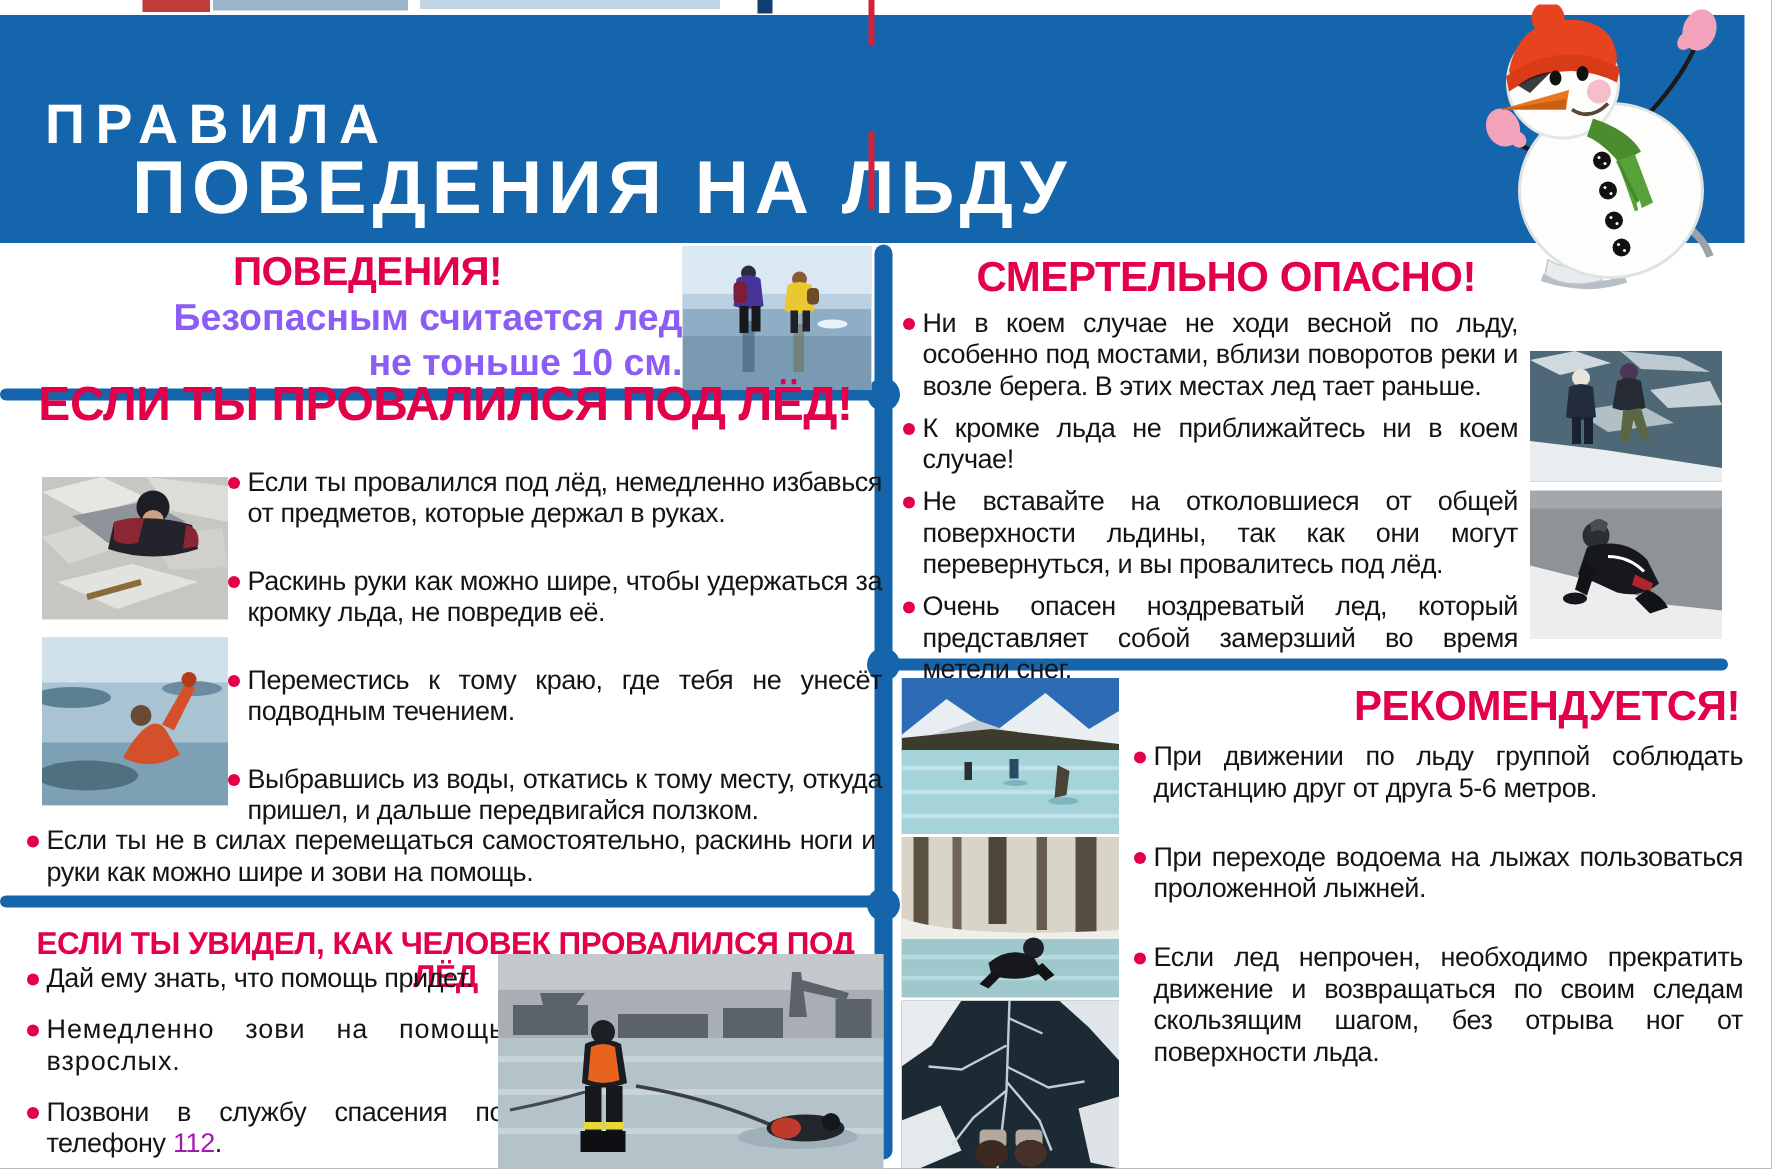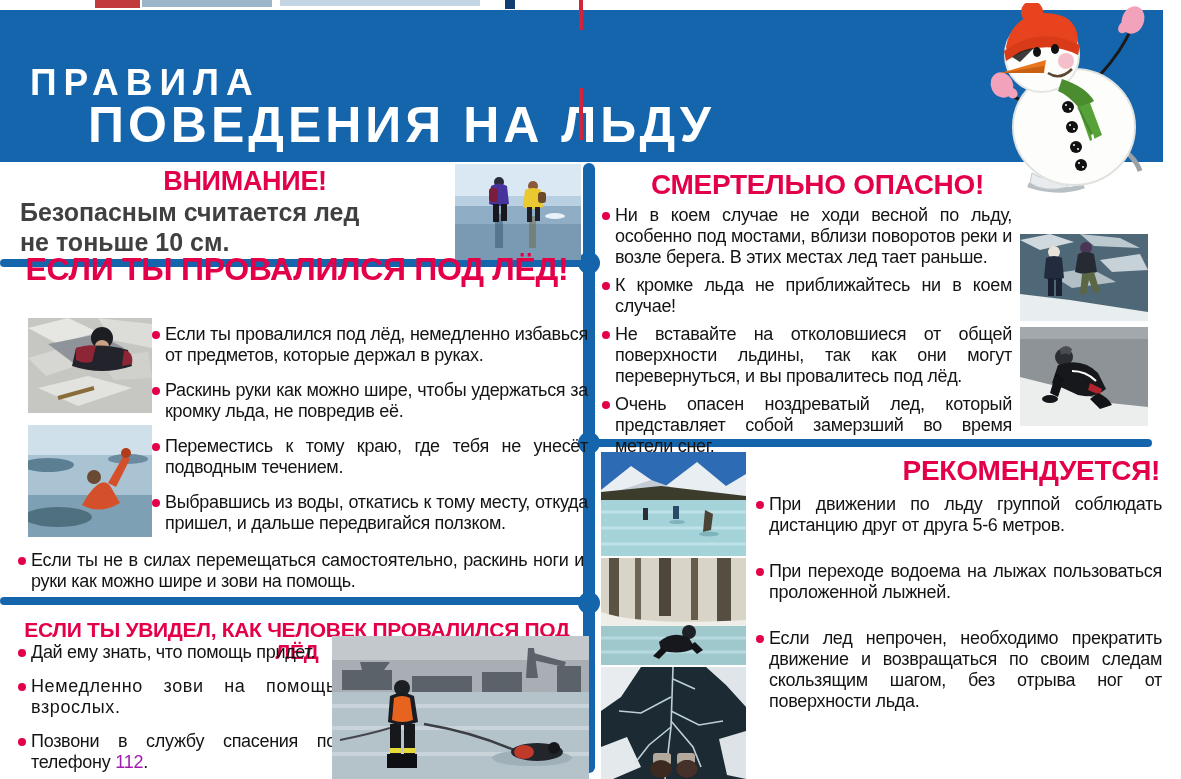--- a/index.html
+++ b/index.html
@@ -10,21 +10,21 @@
   #banner{left:0;top:10px;width:1163px;height:152px;background:#1565ad;}
   .title{color:#ffffff;font-weight:800;white-space:nowrap;line-height:1;}
   #title1{left:30px;top:38px;font-size:37px;letter-spacing:7px;margin-top:26px;}
   #title2{left:88px;top:100px;font-size:50px;letter-spacing:4px;}
   
   .rule{background:#1565ad;height:8px;border-radius:4px;}
   #vline{left:583px;top:163px;width:12px;height:610px;background:#1565ad;border-radius:6px;}
   .junction{width:22px;height:22px;border-radius:50%;background:#1565ad;}
   
   .h-red{color:#e40048;font-weight:800;text-align:center;line-height:1.05;letter-spacing:-0.3px;}
-  .h-blue{color:#404040;font-weight:800;text-align:left;line-height:1.2;}
+  .h-blue{color:#8b5cf6;font-weight:800;text-align:right;line-height:1.2;}
   
   .list{display:flex;flex-direction:column;}
   .bullet{display:flex;align-items:flex-start;}
   .dot{flex:none;width:8px;height:8px;border-radius:50%;background:#e40048;margin:7px 5px 0 0;}
   .btxt{color:#141414;font-weight:400;font-size:18px;line-height:21px;letter-spacing:-0.3px;
         text-align:justify;text-align-last:left;}
   .hl{color:#a21caf;margin-left:5px;}
   
   .photo{overflow:hidden;background:#cfd6da;}
   .photo svg{display:block;width:100%;height:100%;}
@@ -99,21 +99,21 @@
   </div>
 
   <div class="abs" id="vline"></div>
   <div class="abs rule" style="left:0;top:259px;width:585px;"></div>
   <div class="abs rule" style="left:0;top:597px;width:585px;"></div>
   <div class="abs rule" style="left:594px;top:439px;width:558px;"></div>
   <div class="abs junction" style="left:578px;top:252px;"></div>
   <div class="abs junction" style="left:578px;top:432px;"></div>
   <div class="abs junction" style="left:578px;top:592px;"></div>
 
-  <div class="abs h-red" style="left:35px;top:167px;width:420px;font-size:27px;">ВНИМАНИЕ!</div>
+  <div class="abs h-red" style="left:35px;top:167px;width:420px;font-size:27px;">ПОВЕДЕНИЯ!</div>
   <div class="abs h-blue" style="left:20px;top:197px;width:435px;font-size:25px;">
     <div>Безопасным считается лед</div>
     <div>не тоньше 10 см.</div>
   </div>
   <div class="abs photo" style="left:455px;top:164px;width:126px;height:96px;">
     <svg viewBox="0 0 126 96">
       <rect width="126" height="40" fill="#d9e8f3"></rect>
       <rect y="32" width="126" height="64" fill="#8fadc4"></rect>
       <rect y="32" width="126" height="10" fill="#b9d0e2"></rect>
       <path d="M0 60 h126 v36 h-126 z" fill="#7a9ab3"></path>
@@ -160,21 +160,21 @@
       <ellipse cx="100" cy="34" rx="20" ry="5" fill="#6c8ba0"></ellipse>
       <rect y="70" width="124" height="42" fill="#7ea0b4"></rect>
       <ellipse cx="30" cy="92" rx="34" ry="10" fill="#4f707f"></ellipse>
       <path d="M60 70 q16 -22 24 -6 l8 14 q-20 12 -38 2 z" fill="#d4502a"></path>
       <path d="M80 58 L96 30 l6 4 L88 62 Z" fill="#d4502a"></path>
       <circle cx="98" cy="28" r="5" fill="#b03c1c"></circle>
       <circle cx="66" cy="52" r="7" fill="#6b4a34"></circle>
     </svg>
   </div>
 
-  <div class="abs list" style="left:152px;top:324px;width:436px;gap:14px;">
+  <div class="abs list" style="left:152px;top:311px;width:436px;gap:24px;">
     <div class="bullet">
         <span class="dot"></span>
         <span class="btxt">Если ты провалился под лёд, немедленно избавься от предметов, которые держал в руках.</span>
       </div>
     <div class="bullet">
         <span class="dot"></span>
         <span class="btxt">Раскинь руки как можно шире, чтобы удержаться за кромку льда, не повредив её.</span>
       </div>
     <div class="bullet">
         <span class="dot"></span>

